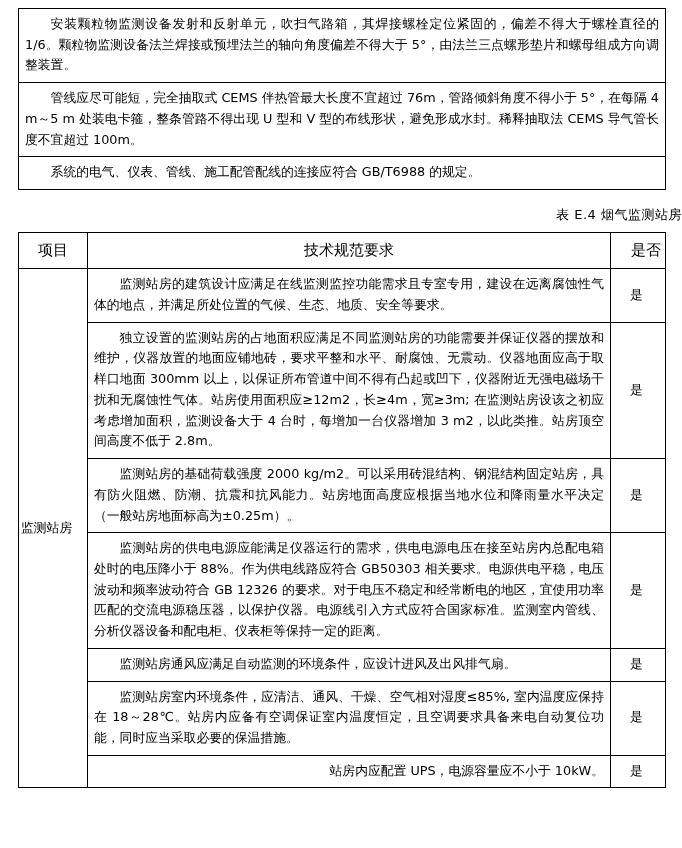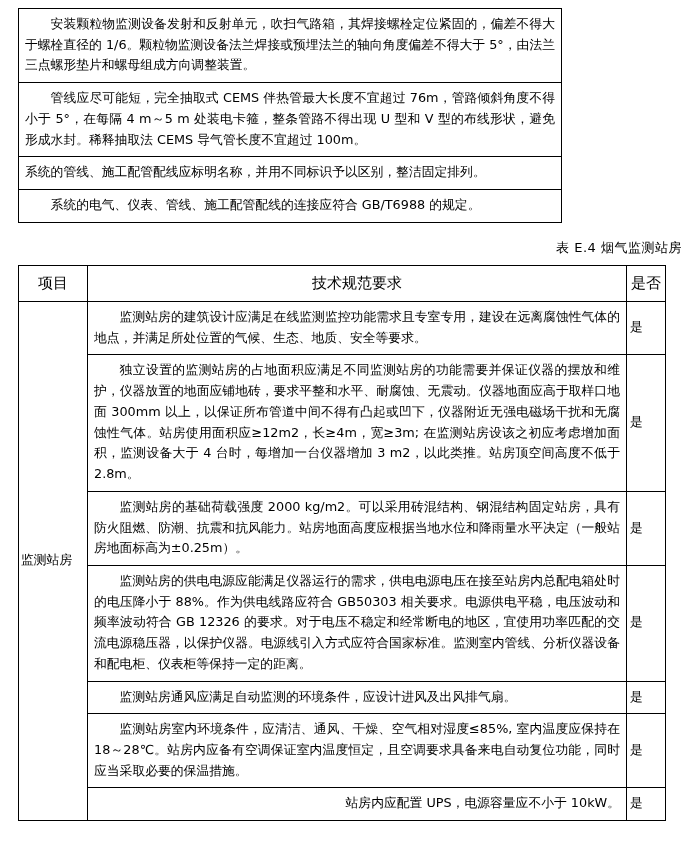--- a/index.html
+++ b/index.html
@@ -18,21 +18,21 @@
     position: relative;
     width: 682px;
     height: 848px;
     box-sizing: border-box;
   }
   table {
     border-collapse: collapse;
     table-layout: fixed;
   }
   .tbl-top {
-    width: 544px;
+    width: 648px;
     margin: 0 0 0 18px;
   }
   .tbl-main {
     width: 648px;
     margin: 0 0 0 18px;
   }
   td, th {
     border: 1px solid #000000;
     vertical-align: middle;
     font-size: 12.8px;
@@ -54,21 +54,21 @@
     vertical-align: middle;
     text-indent: 0;
     padding-left: 2px;
     padding-right: 2px;
   }
   .col-yes {
     width: 34px;
     text-align: center;
     vertical-align: middle;
     text-indent: 0;
-    padding-left: 2px;
+    padding-left: 18px;
     padding-right: 2px;
     overflow: hidden;
   }
   .hdr {
     text-align: center;
     text-indent: 0;
     font-size: 15px;
   }
   .caption {
     text-align: right;
@@ -95,23 +95,20 @@
 
   <div class="top-spacer"></div>
 
   <table class="tbl-top">
     <tbody>
       <tr>
         <td class="cell-text">安装颗粒物监测设备发射和反射单元，吹扫气路箱，其焊接螺栓定位紧固的，偏差不得大于螺栓直径的 1/6。颗粒物监测设备法兰焊接或预埋法兰的轴向角度偏差不得大于 5°，由法兰三点螺形垫片和螺母组成方向调整装置。</td>
       </tr>
       <tr>
         <td class="cell-text">管线应尽可能短，完全抽取式 CEMS 伴热管最大长度不宜超过 76m，管路倾斜角度不得小于 5°，在每隔 4 m～5 m 处装电卡箍，整条管路不得出现 U 型和 V 型的布线形状，避免形成水封。稀释抽取法 CEMS 导气管长度不宜超过 100m。</td>
-      </tr>
-      <tr>
-        <td class="cell-text-noind">系统的管线、施工配管配线应标明名称，并用不同标识予以区别，整洁固定排列。</td>
       </tr>
       <tr>
         <td class="cell-text">系统的电气、仪表、管线、施工配管配线的连接应符合 GB/T6988 的规定。</td>
       </tr>
     </tbody>
   </table>
 
   <div class="caption">表 E.4  烟气监测站房</div>
 
   <table class="tbl-main">

